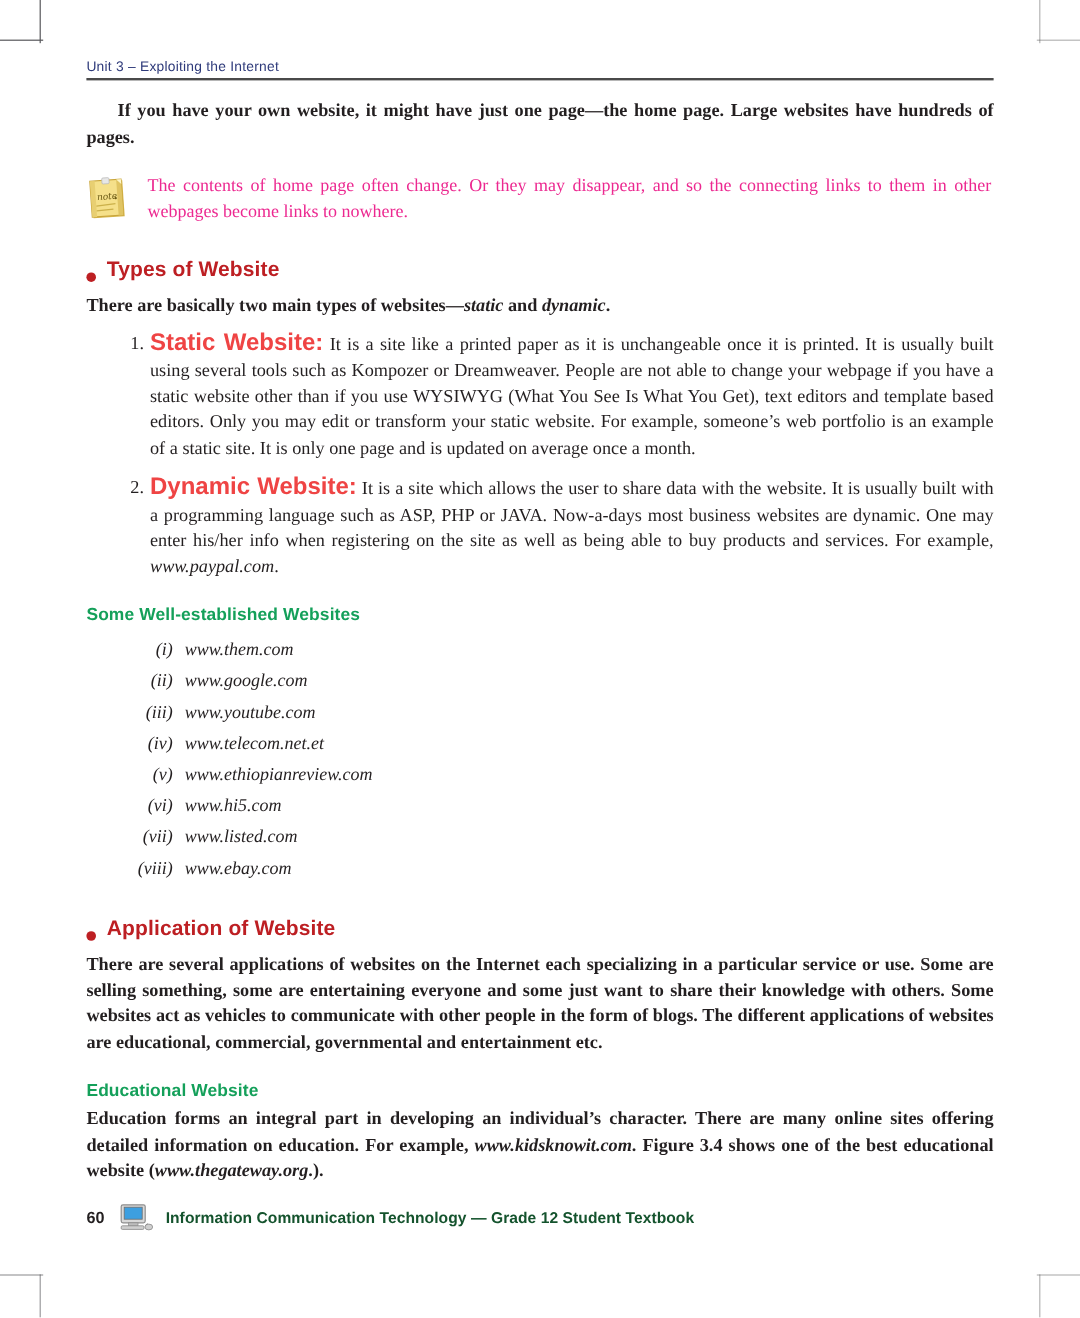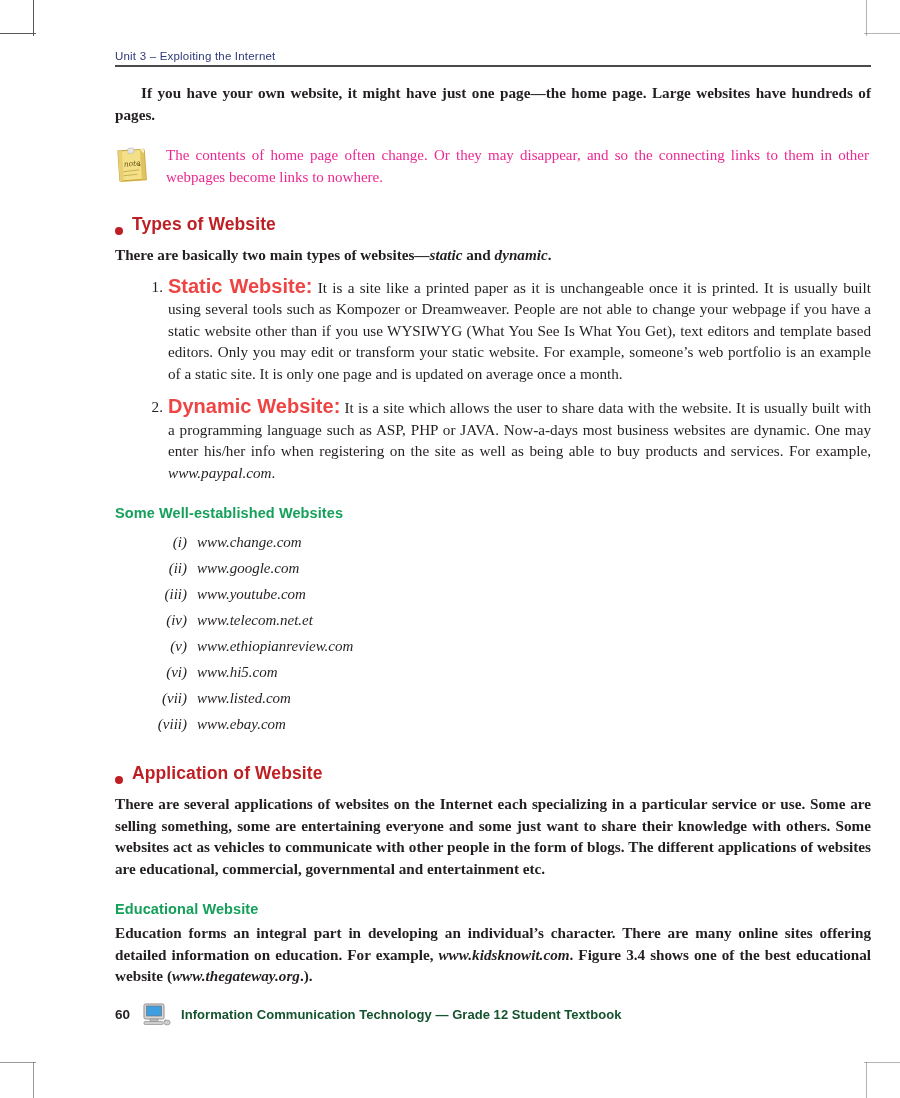--- a/index.html
+++ b/index.html
@@ -30,21 +30,20 @@
   .cm-br-v { left: 866px; top: 1062px;width: 1px; height: 36px; opacity:.45;}
   .cm-br-h { left: 864px; top: 1062px;width: 36px; height: 1px; opacity:.45;}
 
   
   .page {
     position: absolute;
     left: 72px;
     top: 0;
     width: 756px;
     height: 814px;
-    margin-left: 43px;
   }
 
   
   .runhead {
     position: absolute;
     left: 0;
     top: 50px;
     width: 756px;
   }
   .runhead-text {
@@ -272,21 +271,21 @@
       <li>
         <span class="num">2.</span><span class="lead">Dynamic Website:</span><span> It is a site which allows the user to share data with the website. It is usually built with a programming language such as ASP, PHP or JAVA. Now-a-days most business websites are dynamic. One may enter his/her info when registering on the site as well as being able to buy products and services. For example, </span><i>www.paypal.com</i><span>.</span>
       </li>
     </ol>
 
     <h3 class="sub">Some Well-established Websites</h3>
 
     <ul class="romanlist">
       <li>
         <span class="rnum">(i)</span>
-        <span class="rval">www.change.com</span>
+        <span class="rval">www.them.com</span>
       </li>
       <li>
         <span class="rnum">(ii)</span>
         <span class="rval">www.google.com</span>
       </li>
       <li>
         <span class="rnum">(iii)</span>
         <span class="rval">www.youtube.com</span>
       </li>
       <li>

